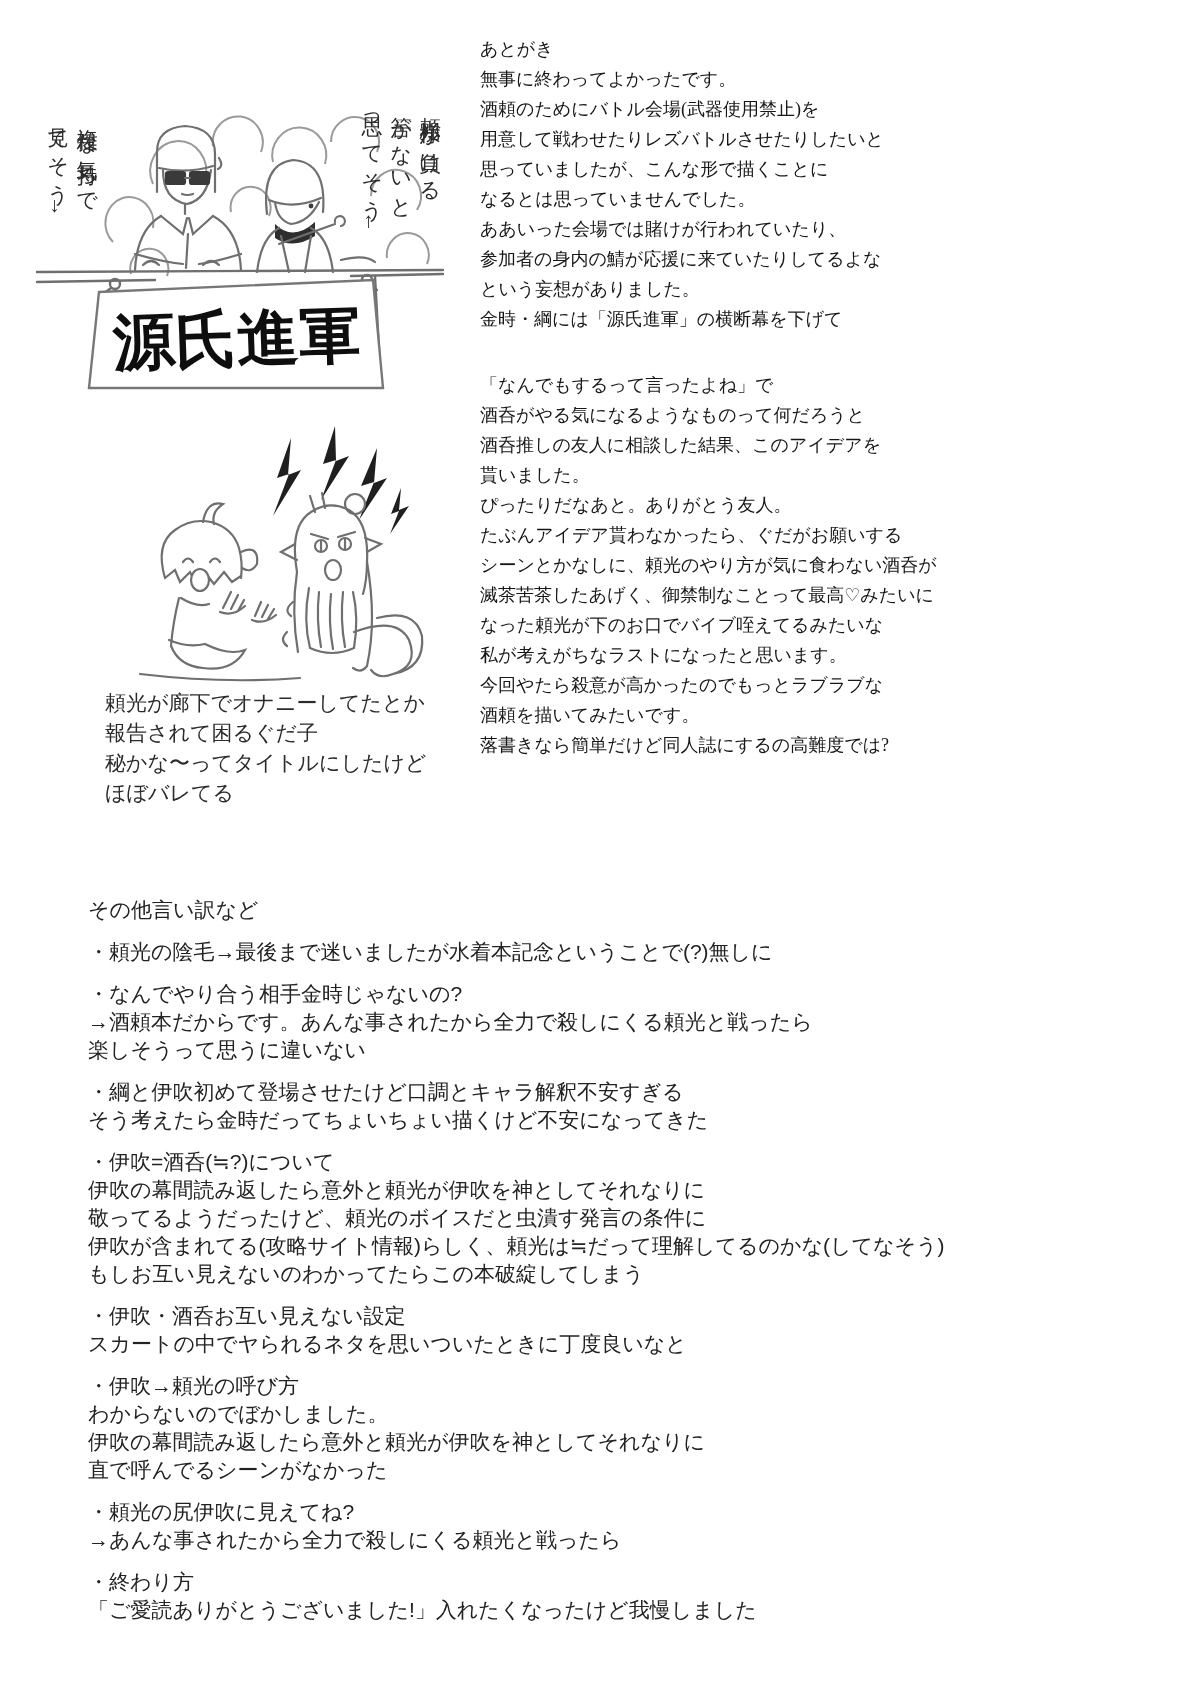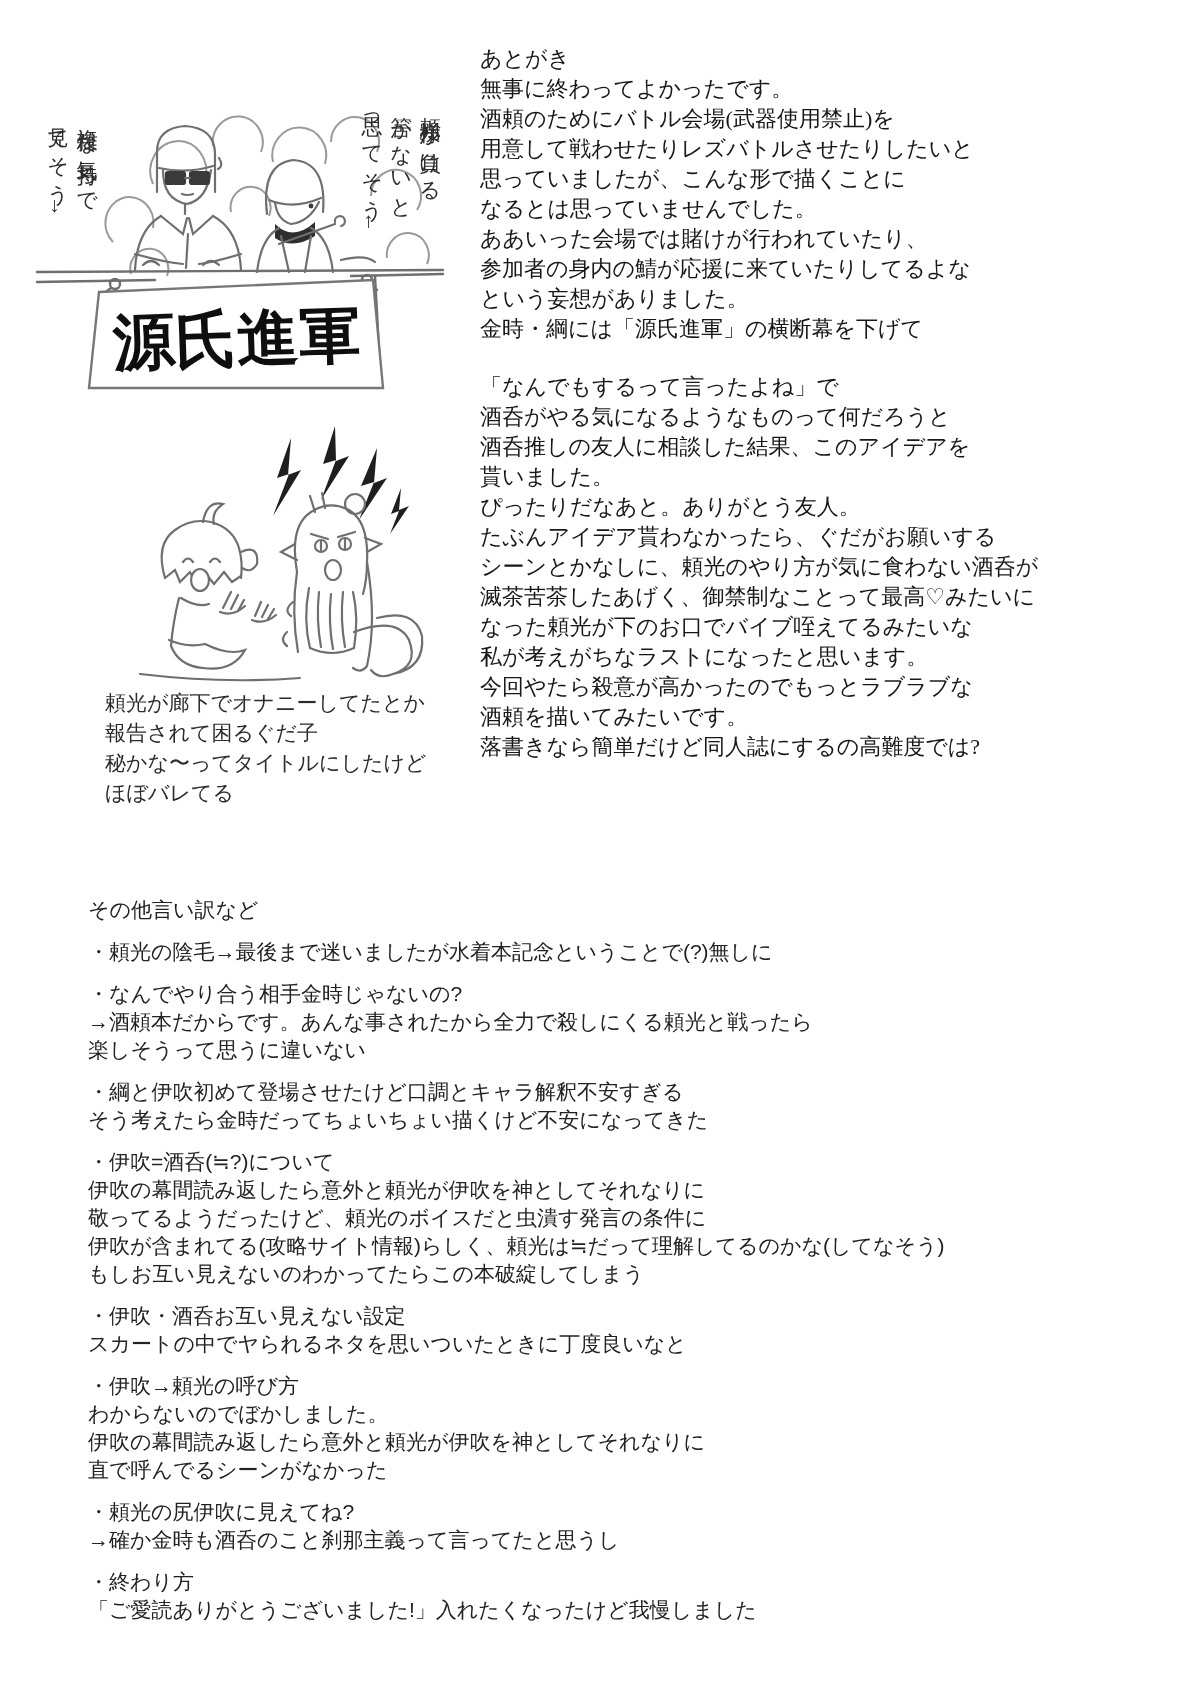--- a/index.html
+++ b/index.html
@@ -8,25 +8,25 @@
     width:1200px;height:1695px;
     background:#ffffff;
     margin:0 auto;
     overflow:hidden;
     color:#1c1c1c;
     font-family:"Liberation Sans","DejaVu Sans",sans-serif;
   }
   .t-line{white-space:nowrap;}
   
   .afterword{
-    position:absolute;left:480px;top:44px;width:545px;
+    position:absolute;left:480px;top:34px;width:545px;
     font-family:"Liberation Serif","DejaVu Serif",serif;
-    font-size:22px;line-height:30px;color:#171717;
-  }
-  .afterword-block2{margin-top:28px;}
+    font-size:18px;line-height:30px;color:#171717;
+  }
+  .afterword-block2{margin-top:36px;}
   
   .v-note{
     position:absolute;
     writing-mode:vertical-rl;text-orientation:mixed;
     font-size:21px;line-height:29px;letter-spacing:3px;
     color:#2b2b2b;height:260px;
   }
   .v-note-left{left:44px;top:112px;}
   .v-note-right{left:358px;top:100px;}
   
@@ -250,21 +250,21 @@
           <div class="t-line">スカートの中でヤられるネタを思いついたときに丁度良いなと</div>
         </div>
         <div class="note-group">
           <div class="t-line">・伊吹→頼光の呼び方</div>
           <div class="t-line">わからないのでぼかしました。</div>
           <div class="t-line">伊吹の幕間読み返したら意外と頼光が伊吹を神としてそれなりに</div>
           <div class="t-line">直で呼んでるシーンがなかった</div>
         </div>
         <div class="note-group">
           <div class="t-line">・頼光の尻伊吹に見えてね?</div>
-          <div class="t-line">→確か金時も酒呑のこと刹那主義って言ってたと思うし</div>
+          <div class="t-line">→あんな事されたから全力で殺しにくる頼光と戦ったら</div>
         </div>
         <div class="note-group">
           <div class="t-line">・終わり方</div>
           <div class="t-line">「ご愛読ありがとうございました!」入れたくなったけど我慢しました</div>
         </div>
       </div>
   </div>
 
 </div>
 

